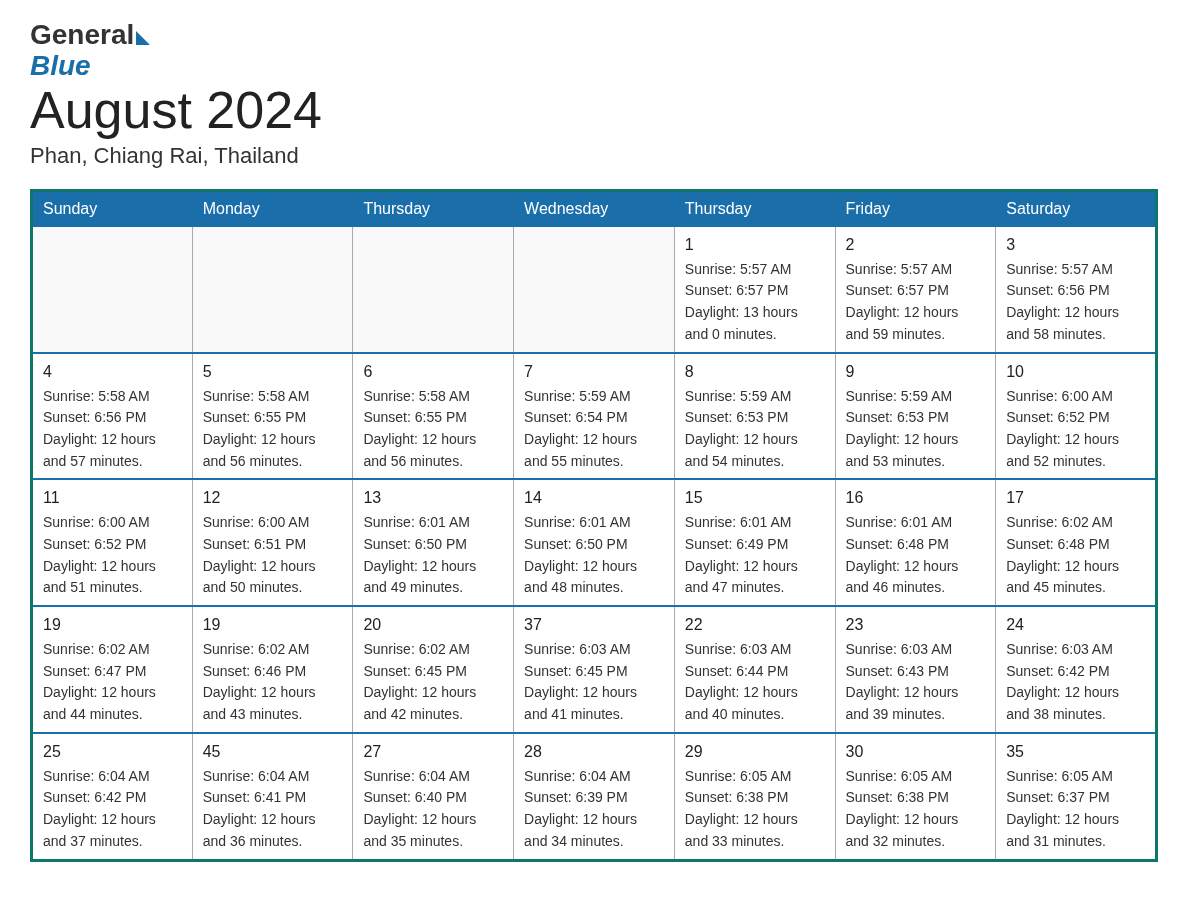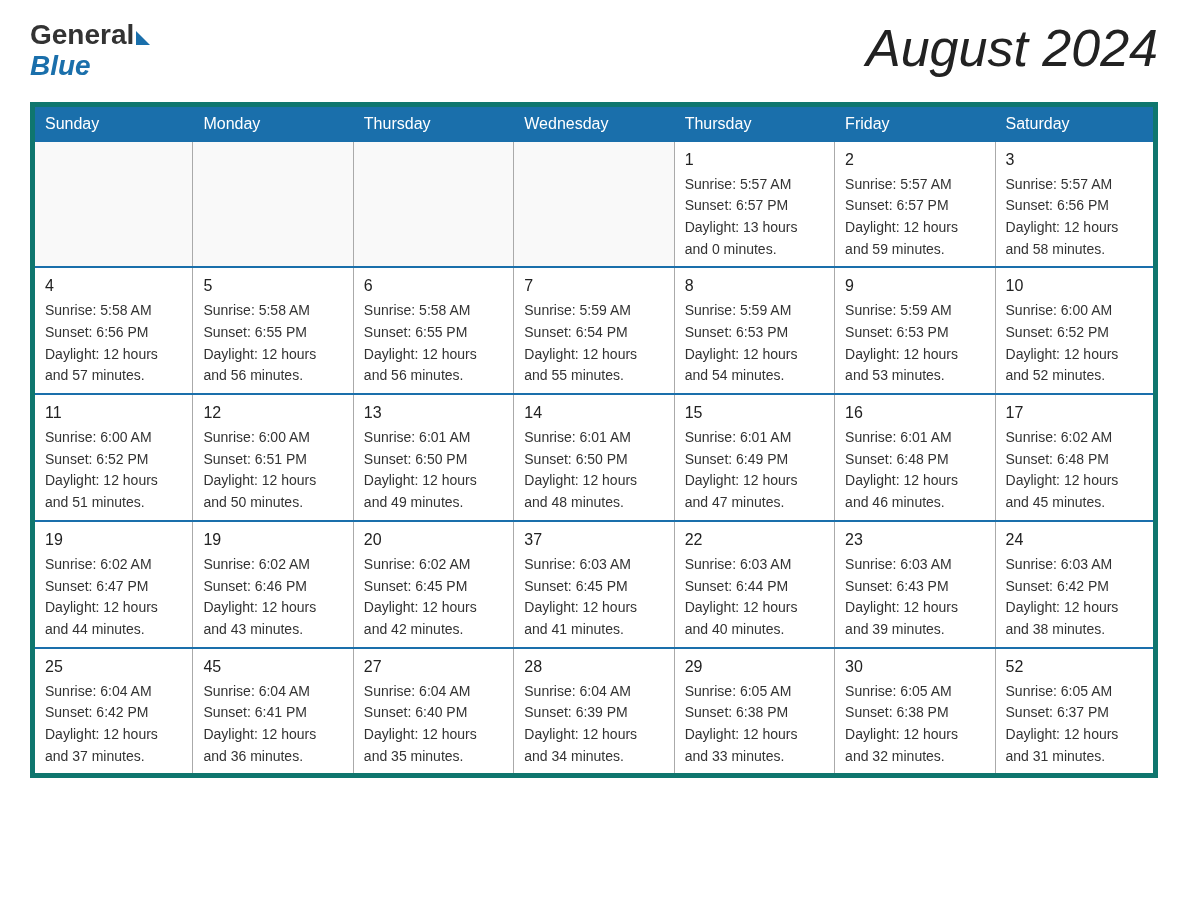--- a/index.html
+++ b/index.html
@@ -8,20 +8,21 @@
       background: #ffffff;
       padding: 20px 30px;
       width: 1188px;
       min-height: 918px;
     }
     .header {
       display: flex;
       justify-content: space-between;
       align-items: flex-start;
       margin-bottom: 20px;
+      flex-direction: column;
     }
     .logo {
       display: flex;
       align-items: center;
     }
     .logo-text-general {
       font-size: 28px;
       font-weight: bold;
       color: #333;
     }
@@ -36,37 +37,36 @@
       height: 0;
       border-left: 14px solid #1a6fab;
       border-top: 14px solid transparent;
       border-bottom: 0px solid transparent;
       display: inline-block;
       margin-left: 2px;
       margin-bottom: -6px;
     }
     .title-section {
       text-align: left;
-      font-style: italic;
     }
     .month-title {
       font-size: 52px;
       font-weight: normal;
       color: #222;
       line-height: 1.1;
     }
     .location-title {
       font-size: 22px;
       color: #333;
       margin-top: 4px;
     }
     .calendar {
       width: 100%;
       border-collapse: collapse;
-      border: 5px solid #0f766e;
+      border: 3px solid #0f766e;
     }
     .calendar th {
       background-color: #1a6fab;
       color: #ffffff;
       text-align: left;
       padding: 8px 10px;
       font-size: 16px;
       font-weight: normal;
       border: 1px solid #1a6fab;
     }
@@ -109,20 +109,21 @@
         <span class="logo-text-general">General</span>
         <span class="logo-arrow"></span>
       </div>
       <div>
         <span class="logo-text-blue">Blue</span>
       </div>
     </div>
   </div>
   <div class="title-section">
     <div class="month-title">August 2024</div>
+    <div class="location-title">Phan, Chiang Rai, Thailand</div>
   </div>
 </div>
 
 <table class="calendar">
   <thead>
     <tr>
     <th>Sunday</th>
         <th>Monday</th>
         <th>Thursday</th>
         <th>Wednesday</th>
@@ -259,18 +260,18 @@
         </td>
         <td>
           <span class="day-number">29</span>
           <div class="day-info">Sunrise: 6:05 AM<br>Sunset: 6:38 PM<br>Daylight: 12 hours<br>and 33 minutes.</div>
         </td>
         <td>
           <span class="day-number">30</span>
           <div class="day-info">Sunrise: 6:05 AM<br>Sunset: 6:38 PM<br>Daylight: 12 hours<br>and 32 minutes.</div>
         </td>
         <td>
-          <span class="day-number">52</span>
+          <span class="day-number">35</span>
           <div class="day-info">Sunrise: 6:05 AM<br>Sunset: 6:37 PM<br>Daylight: 12 hours<br>and 31 minutes.</div>
         </td>
       </tr>
     </tbody>
 </table>
 
 </body></html>

